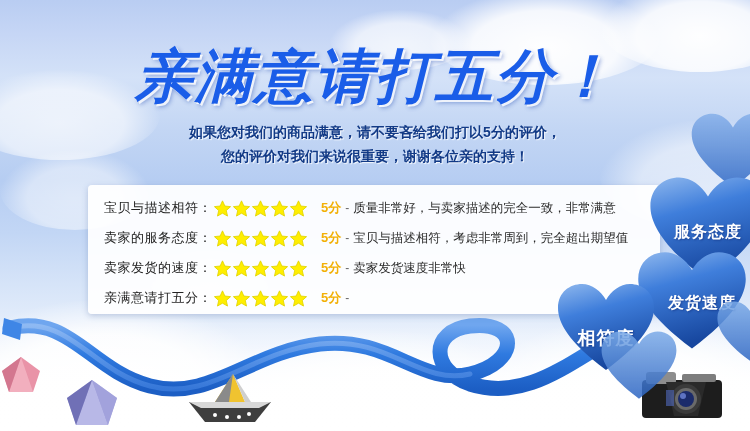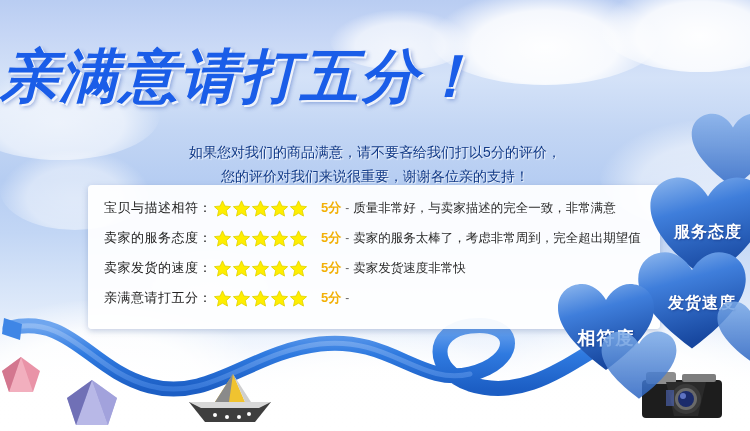--- a/index.html
+++ b/index.html
@@ -59,50 +59,51 @@
     position: absolute;
     left: -20px; bottom: -30px; width: 790px; height: 140px;
     background: linear-gradient(to bottom, rgba(255,255,255,0) 0%, rgba(255,255,255,0.85) 45%, #ffffff 85%);
   }
 
   
   .headline {
     position: absolute;
     left: 0; top: 43px;
     width: 750px;
+    text-align: center;
     font-size: 58px;
     line-height: 66px;
     font-weight: bold;
     font-style: italic;
     letter-spacing: 2px;
     color: #1a5de8;
     text-shadow:
       2px 2px 0 rgba(255,255,255,0.85),
       3px 3px 4px rgba(40,80,180,0.45);
     white-space: nowrap;
   }
 
   
   .subtitle {
     position: absolute;
-    left: 0; top: 140px;
+    left: 0; top: 120px;
     width: 750px;
     text-align: center;
     font-size: 14px;
     line-height: 24px;
-    font-weight: normal;
+    font-weight: bold;
     color: #123a86;
     text-shadow: 1px 1px 1px rgba(255,255,255,0.9);
   }
 
   
   .panel {
     position: absolute;
     left: 88px; top: 185px;
-    width: 572px; height: 144px;
+    width: 572px; height: 129px;
     background: rgba(255,255,255,0.93);
     border-radius: 4px;
     box-shadow: 0 2px 6px rgba(60,90,150,0.28);
     padding: 8px 0 0 0;
   }
 
   .rating-row {
     display: flex;
     align-items: center;
     height: 30px;
@@ -303,21 +304,21 @@
           </svg>
         <svg class="star" width="17" height="17" viewBox="0 0 20 20">
             <polygon points="10,1 12.8,7.1 19.5,7.8 14.5,12.3 15.9,18.9 10,15.5 4.1,18.9 5.5,12.3 0.5,7.8 7.2,7.1" fill="#ffee00" stroke="#e0d400" stroke-width="1"></polygon>
           </svg>
         <svg class="star" width="17" height="17" viewBox="0 0 20 20">
             <polygon points="10,1 12.8,7.1 19.5,7.8 14.5,12.3 15.9,18.9 10,15.5 4.1,18.9 5.5,12.3 0.5,7.8 7.2,7.1" fill="#ffee00" stroke="#e0d400" stroke-width="1"></polygon>
           </svg>
       </span>
       <span class="score">5分</span>
       <span class="dash">-</span>
-      <span class="desc">卖家的服务太棒了，考虑非常周到，完全超出期望值</span>
+      <span class="desc">宝贝与描述相符，考虑非常周到，完全超出期望值</span>
     </div>
 
     <div class="rating-row">
       <span class="row-label">卖家发货的速度：</span>
       <span class="stars">
         <svg class="star" width="17" height="17" viewBox="0 0 20 20">
             <polygon points="10,1 12.8,7.1 19.5,7.8 14.5,12.3 15.9,18.9 10,15.5 4.1,18.9 5.5,12.3 0.5,7.8 7.2,7.1" fill="#ffee00" stroke="#e0d400" stroke-width="1"></polygon>
           </svg>
         <svg class="star" width="17" height="17" viewBox="0 0 20 20">
             <polygon points="10,1 12.8,7.1 19.5,7.8 14.5,12.3 15.9,18.9 10,15.5 4.1,18.9 5.5,12.3 0.5,7.8 7.2,7.1" fill="#ffee00" stroke="#e0d400" stroke-width="1"></polygon>

